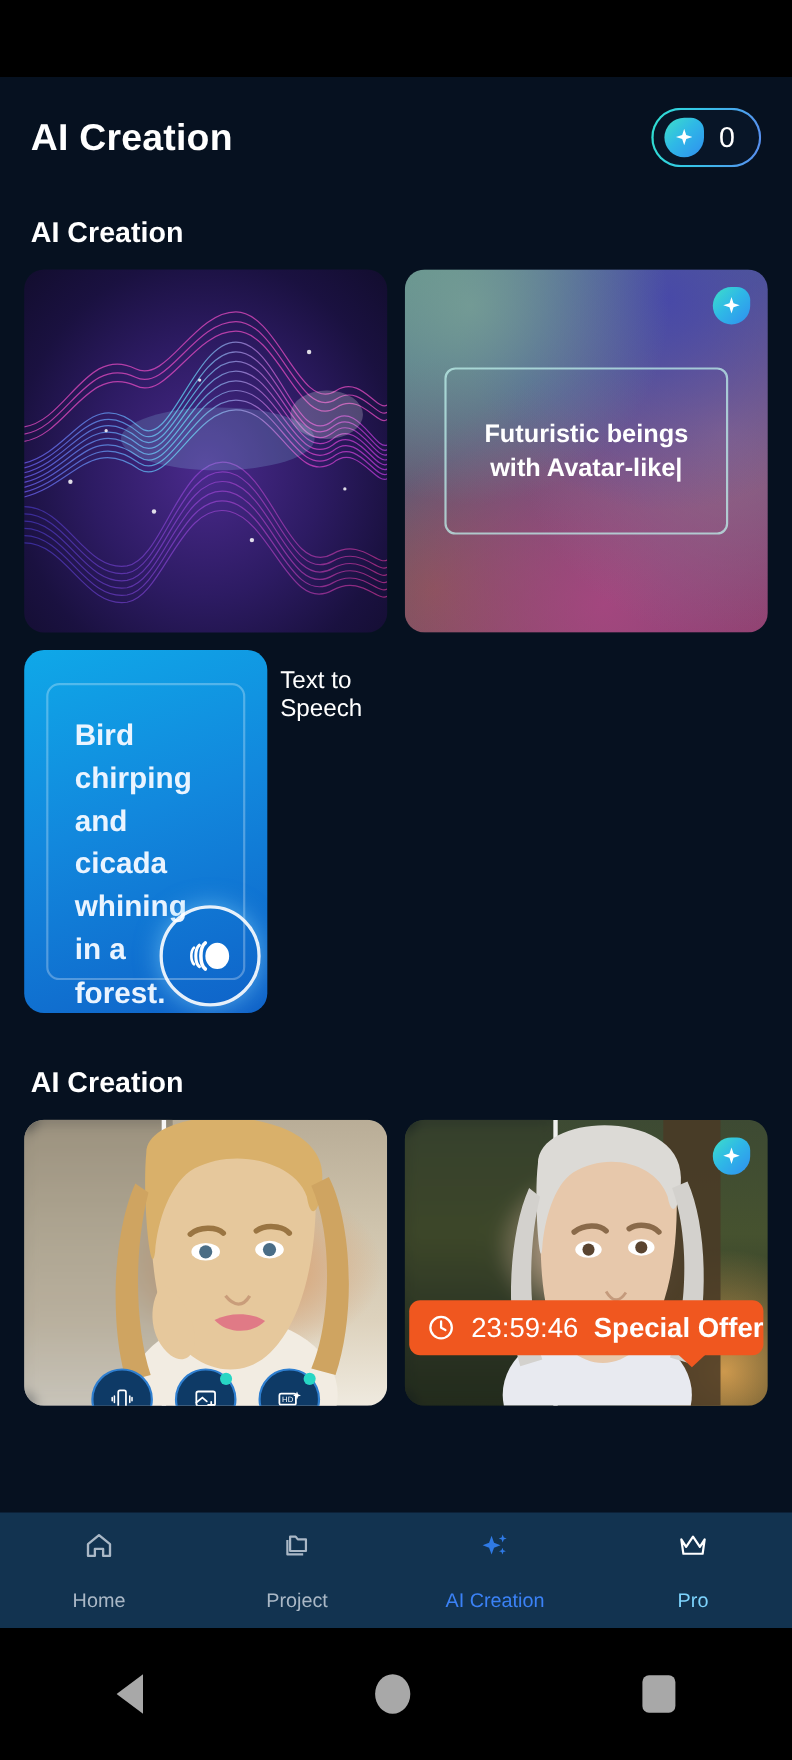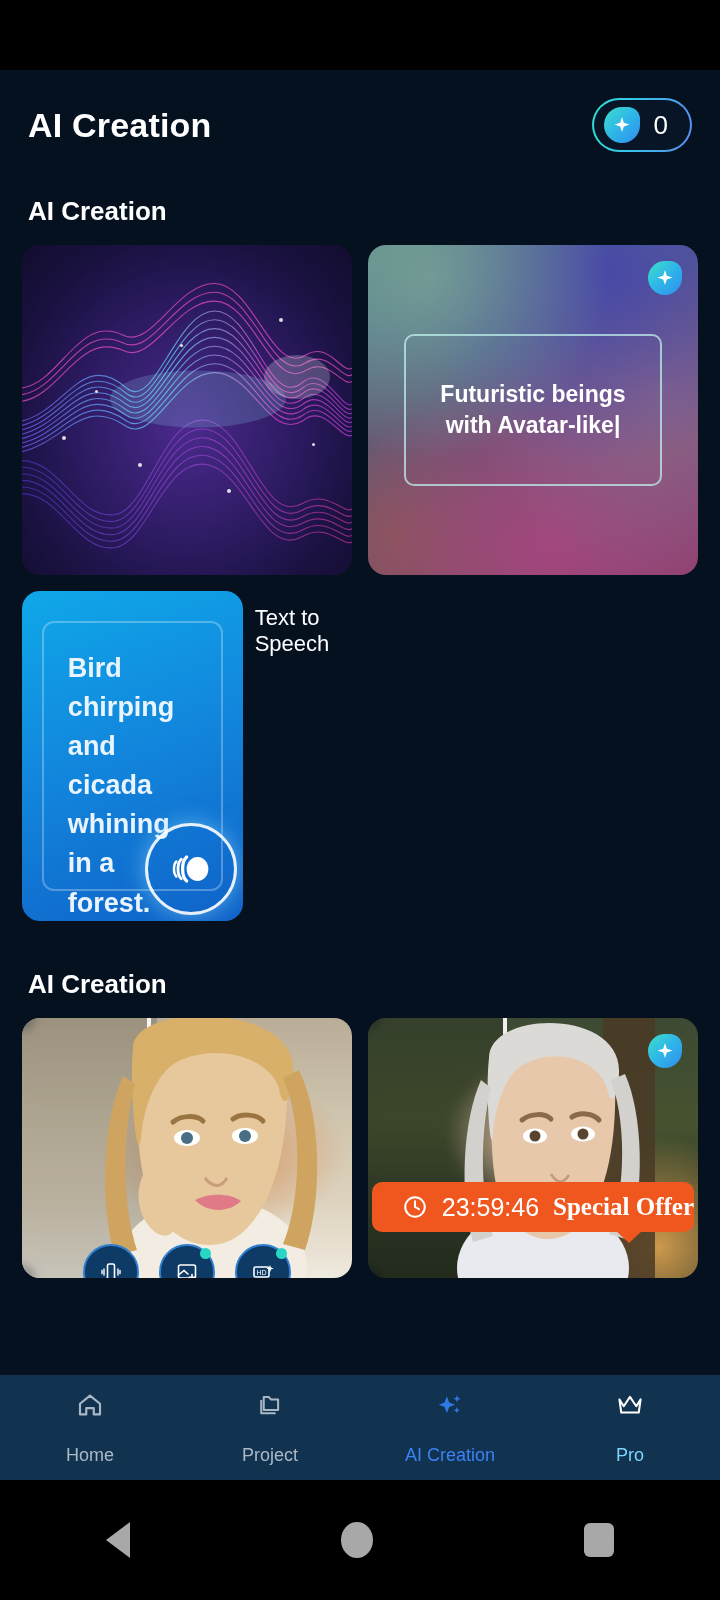--- a/index.html
+++ b/index.html
@@ -159,21 +159,21 @@
     background:#f0571f;
     display:flex; align-items:center; justify-content:flex-end; gap:14px;
     color:#fff;
   }
   .offer:after{
     content:""; position:absolute; bottom:-11px; right:52px;
     border-left:13px solid transparent; border-right:13px solid transparent;
     border-top:12px solid #f0571f;
   }
   .offer-time { font-size:25px; }
-  .offer-label { font-size:25px; font-weight:700;font-family:Liberation Serif, serif; }
+  .offer-label { font-size:25px; font-weight:700; }
 
   
   .tabbar {
     position:absolute; left:0; right:0; bottom:120px; height:105px;
     background:#123350;
     display:flex; align-items:center;
   }
   .tab { flex:1; display:flex; flex-direction:column; align-items:center; gap:25px; }
   .tab-label { font-size:18px; color:#aab8c6; }
   .tab.active .tab-label { color:#3b82f6; }

